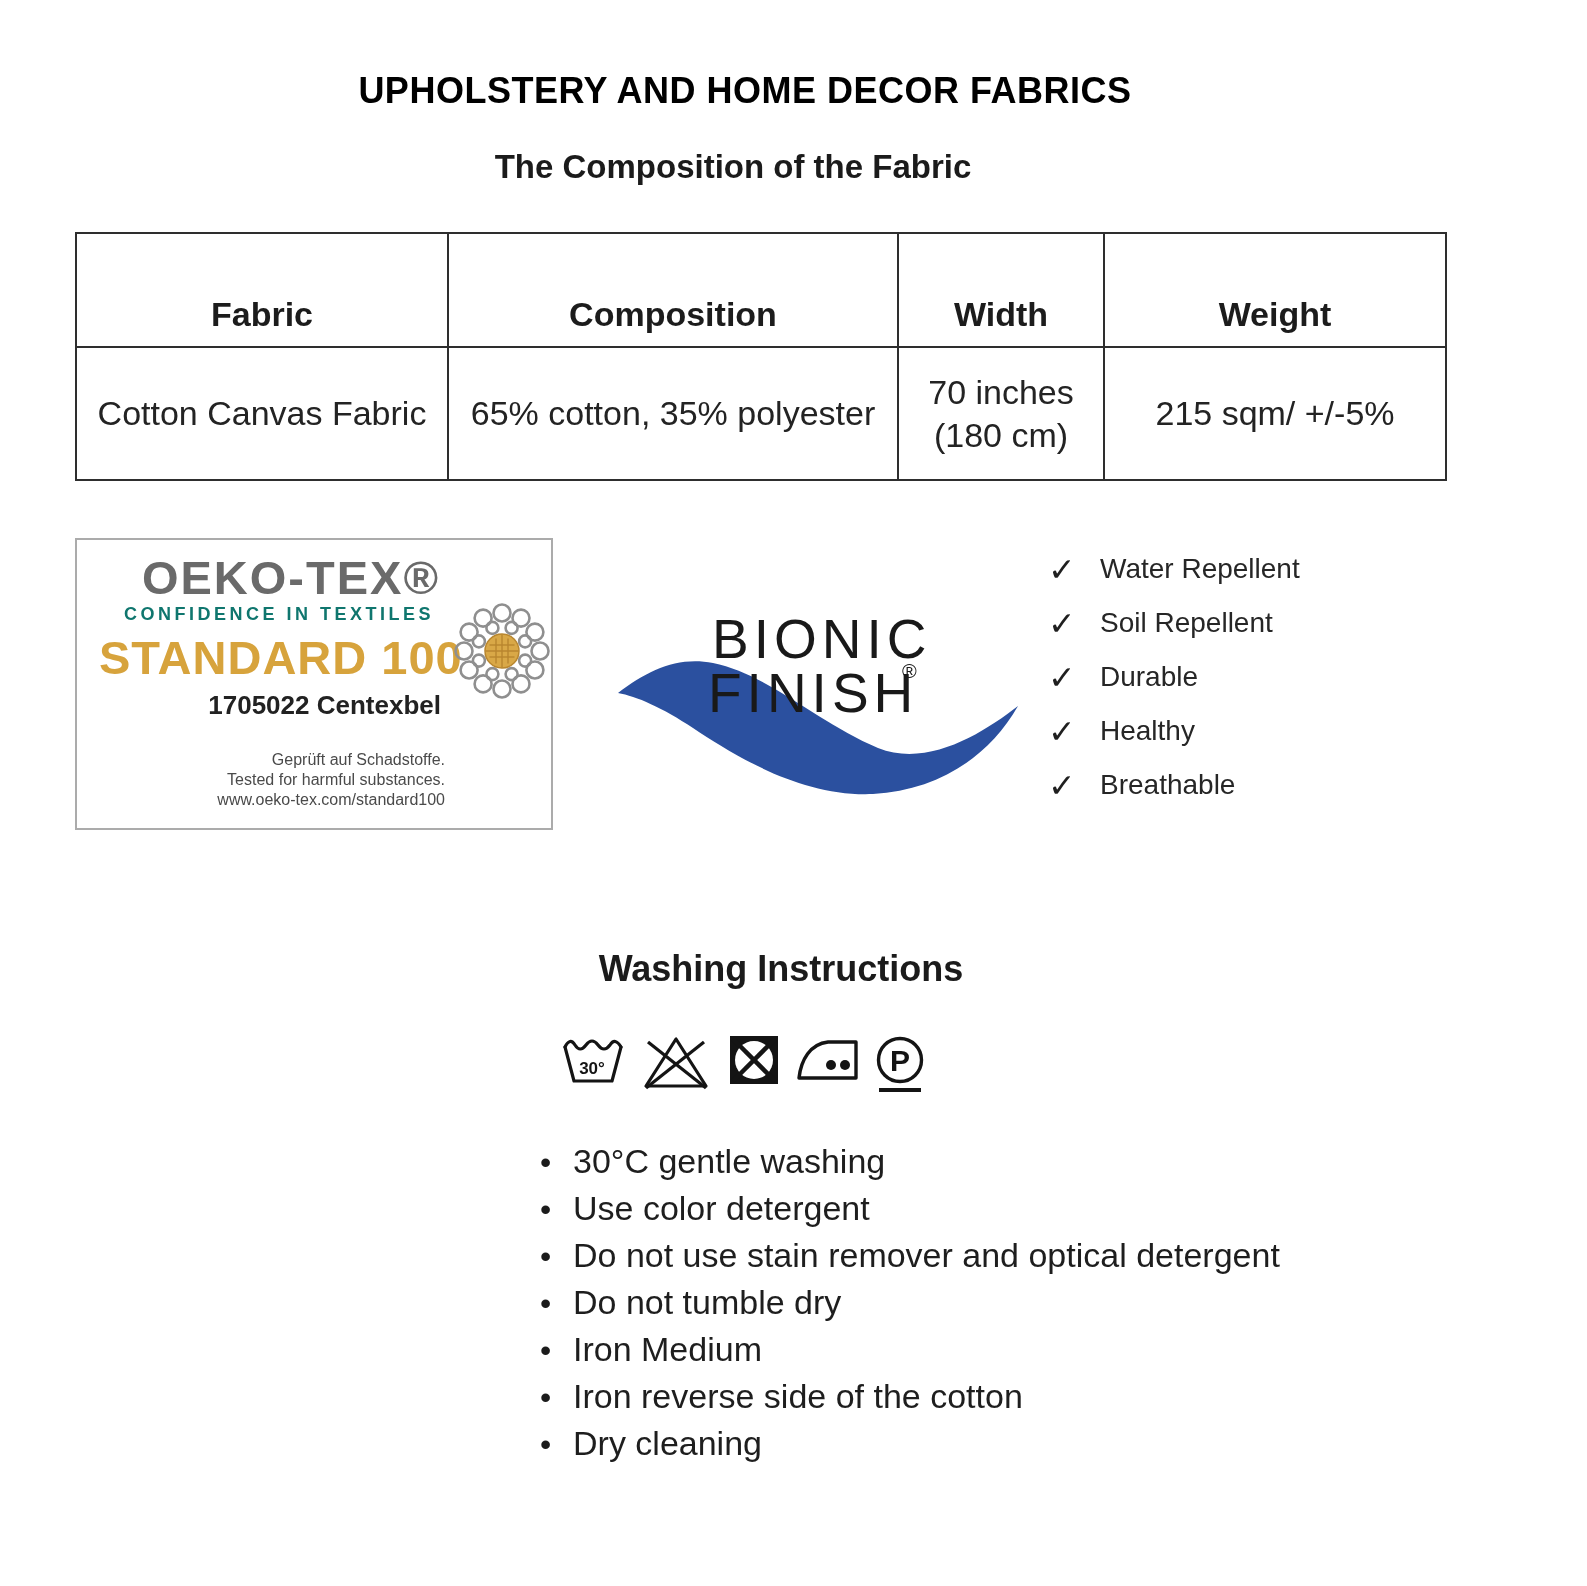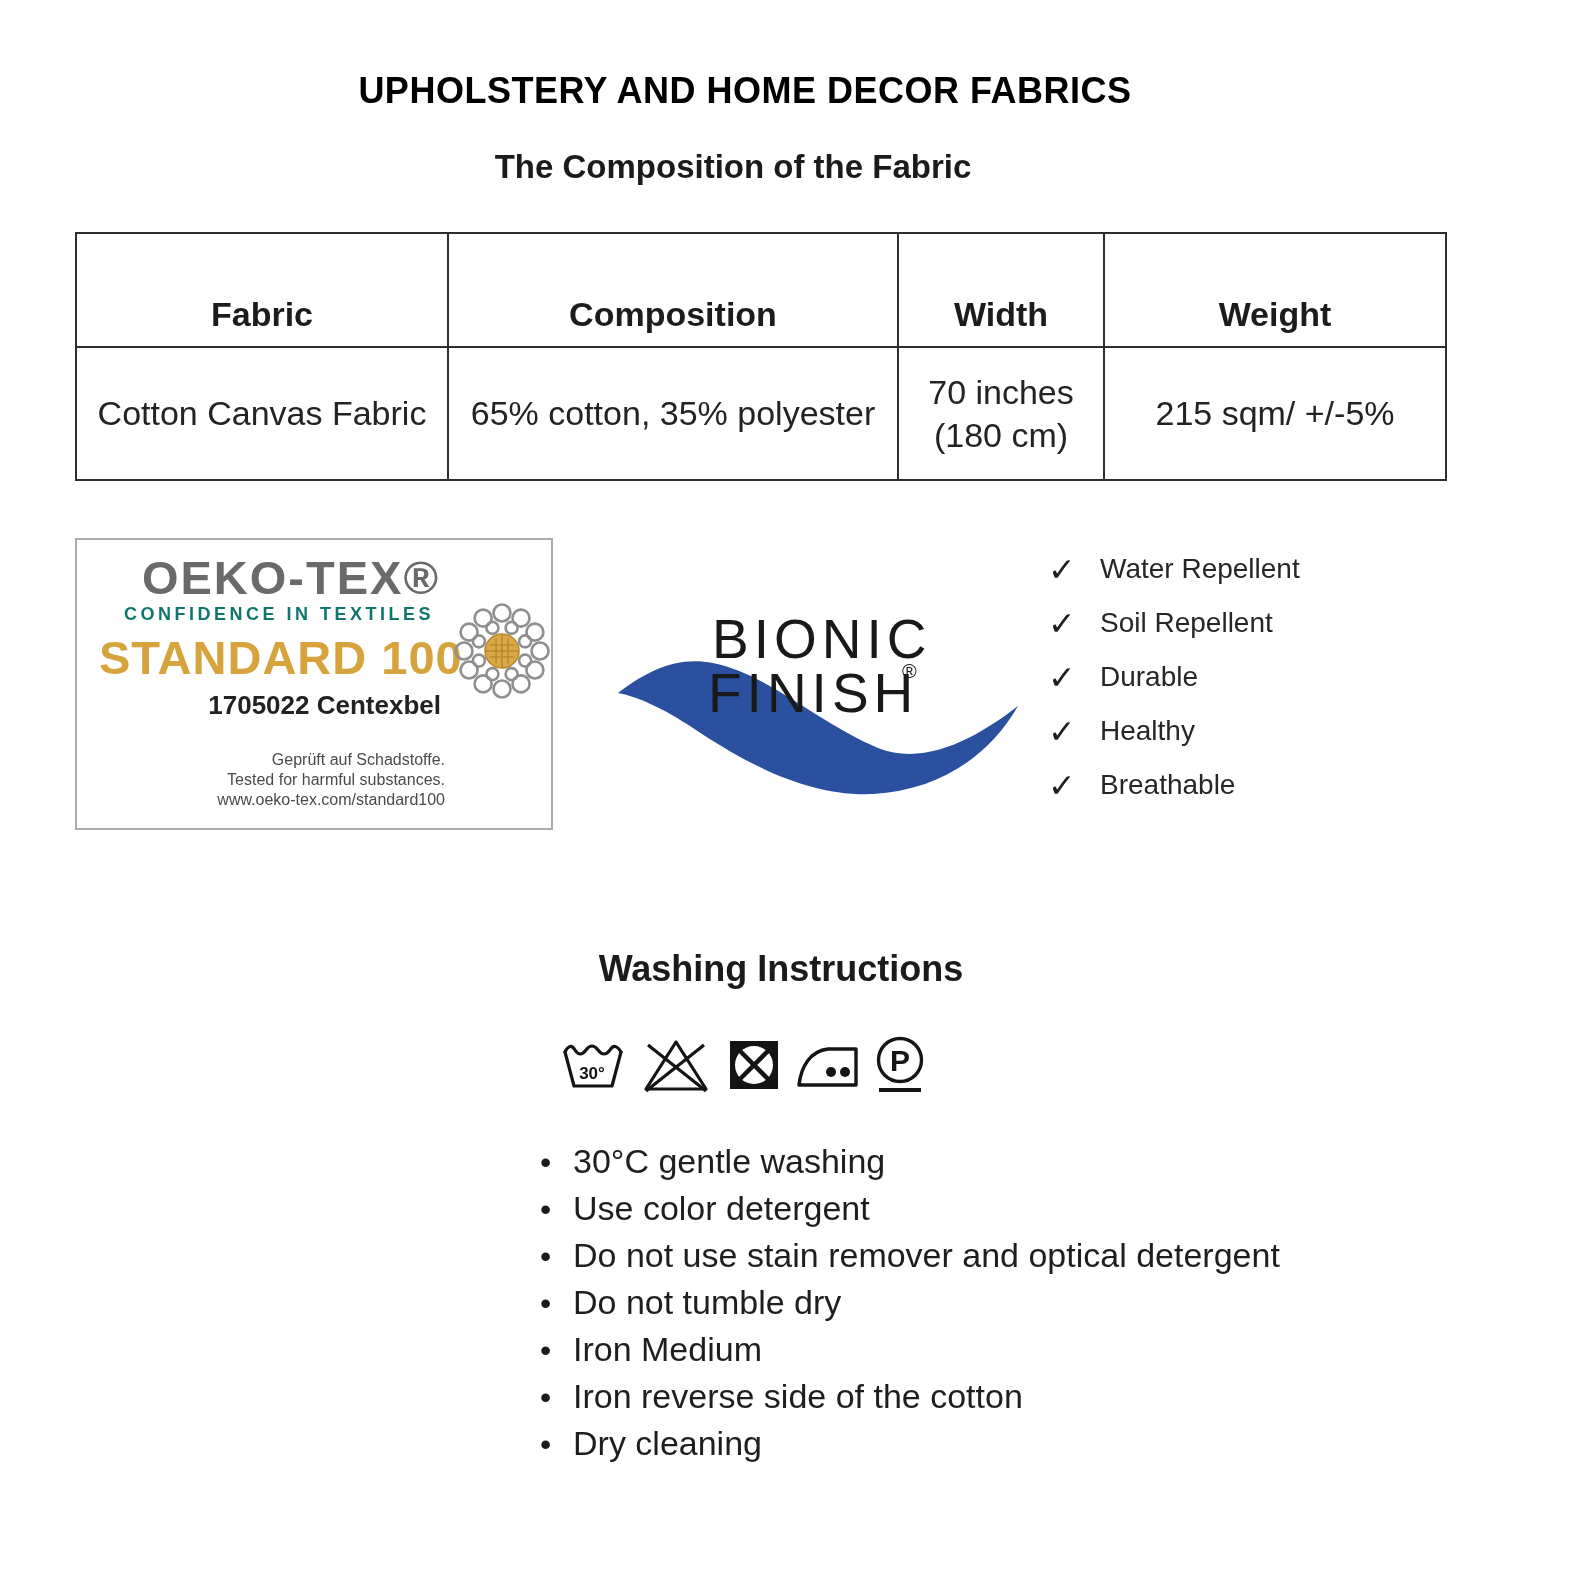--- a/index.html
+++ b/index.html
@@ -41,21 +41,21 @@
   .bionic{position:absolute;left:618px;top:598px;}
   .bionic text{font-family:"Liberation Sans",sans-serif;fill:#191919;}
   
   .features{position:absolute;left:1048px;top:542px;}
   .feature-item{display:flex;align-items:center;height:54px;}
   .feature-check{font-size:33px;color:#1f1f1f;width:52px;}
   .feature-label{font-size:28px;color:#262626;white-space:nowrap;}
   
   .wash-heading{position:absolute;top:948px;left:0;width:1466px;text-align:center;
     font-size:36px;font-weight:700;color:#1b1b1b;margin-left:48px;}
-  .wash-icons{position:absolute;left:562px;top:1034px;display:flex;align-items:center;gap:15px;height:62px;}
+  .wash-icons{position:absolute;left:562px;top:1034px;display:flex;align-items:flex-start;gap:15px;height:62px;}
   .wash-icons svg{display:block;}
   .wash-list{position:absolute;left:540px;top:1142px;}
   .wash-item{display:flex;align-items:baseline;height:47px;}
   .wash-bullet{width:33px;font-size:32px;color:#1b1b1b;}
   .wash-text{font-size:34px;color:#1e1e1e;white-space:nowrap;}
 </style>
 </head>
 <body>
 
 <div class="page">

